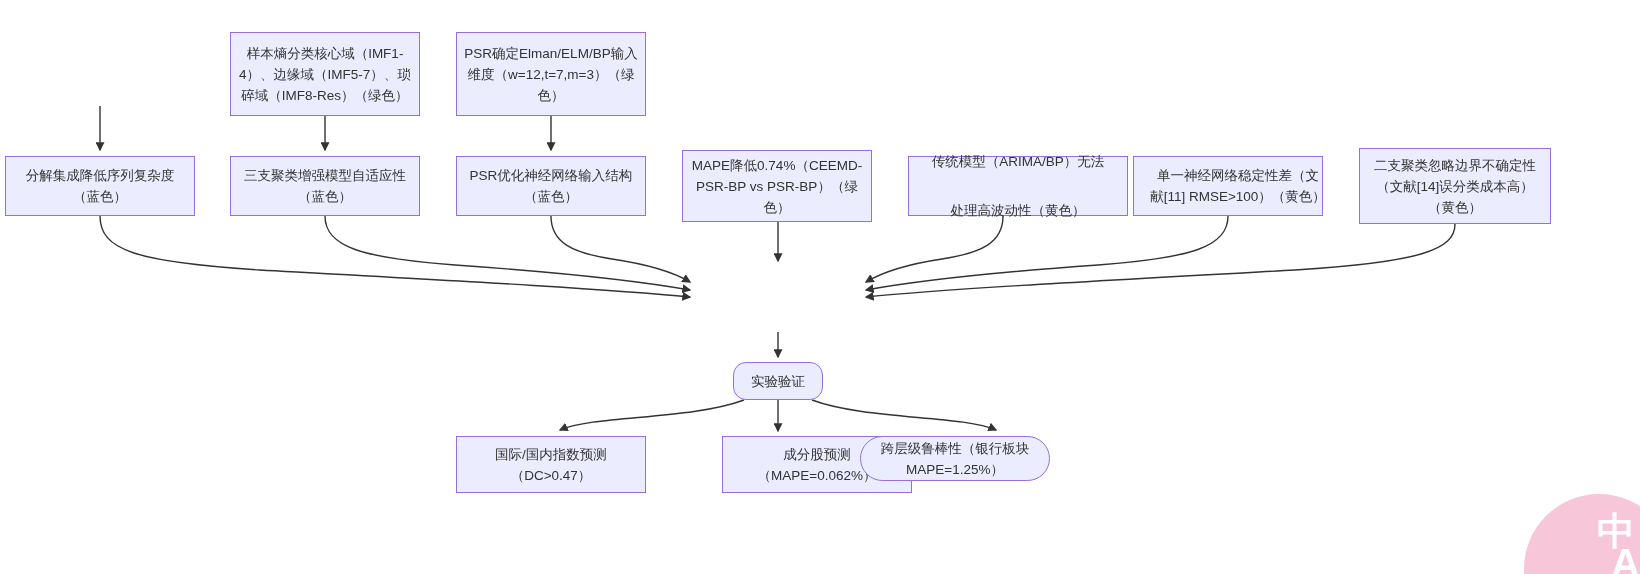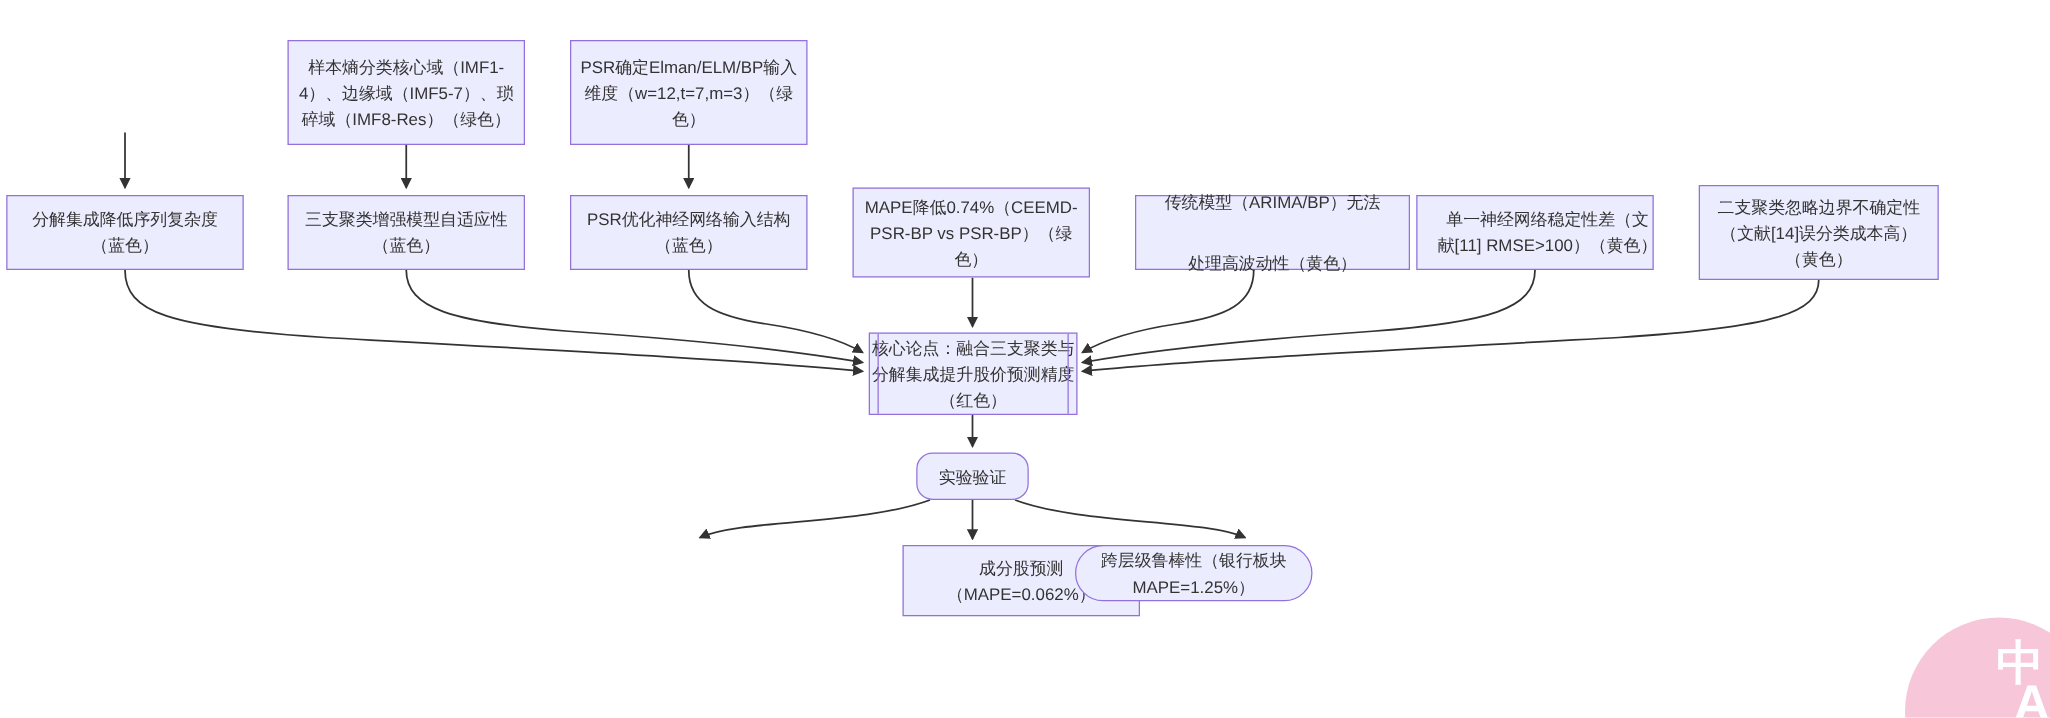--- a/index.html
+++ b/index.html
@@ -157,30 +157,29 @@
     <div class="tline">单一神经网络稳定性差（文</div>
     <div class="tline">献[11] RMSE&gt;100）（黄色）</div>
   </div>
 
   <div class="node n-j">
     <div class="tline">二支聚类忽略边界不确定性</div>
     <div class="tline">（文献[14]误分类成本高）</div>
     <div class="tline">（黄色）</div>
   </div>
 
-  <div class="node n-k subroutine">
-    <div class="tline">核心论点：融合三支聚类与</div>
-    <div class="tline">分解集成提升股价预测精度</div>
-    <div class="tline">（红色）</div>
-  </div>
 
   <div class="node n-l">
     <div class="tline">实验验证</div>
   </div>
 
+  <div class="node n-m">
+    <div class="tline">国际/国内指数预测</div>
+    <div class="tline">（DC&gt;0.47）</div>
+  </div>
 
   <div class="node n-n">
     <div class="tline">成分股预测</div>
     <div class="tline">（MAPE=0.062%）</div>
   </div>
 
   <div class="node n-o">
     <div class="tline">跨层级鲁棒性（银行板块</div>
     <div class="tline">MAPE=1.25%）</div>
   </div>

